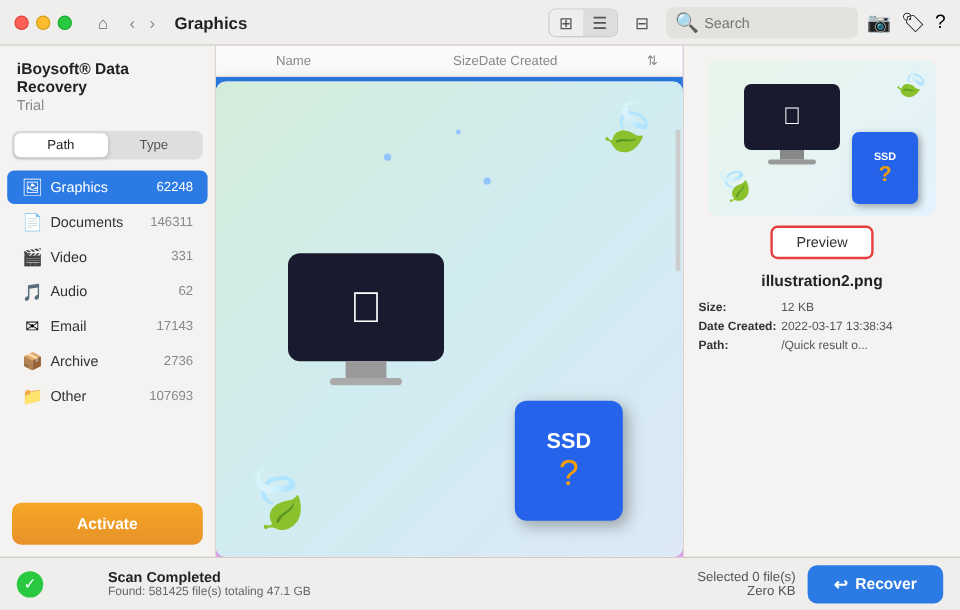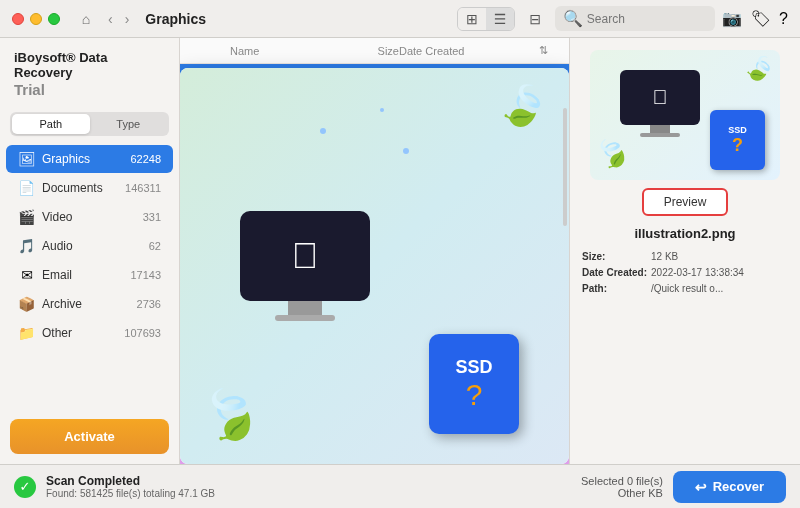--- a/index.html
+++ b/index.html
@@ -128,24 +128,23 @@
     }
     .sidebar-header {
       padding: 12px 14px 6px;
     }
     .app-title {
       font-size: 13px;
       font-weight: 700;
       color: #222;
     }
     .trial-badge {
-      font-size: 15px;
+      font-size: 12px;
       color: #888;
       margin-top: 1px;
-      font-weight: bold;
     }
     .tab-switcher {
       display: flex;
       margin: 8px 10px;
       background: #e0dedd;
       border-radius: 6px;
       padding: 2px;
     }
     .tab-btn {
       flex: 1;
@@ -450,20 +449,21 @@
       background: #28c840;
       border-radius: 50%;
       display: flex;
       align-items: center;
       justify-content: center;
       color: white;
       font-size: 13px;
     }
     .scan-status {
       flex: 1;
+      margin-left: 44px;
     }
     .scan-title {
       font-size: 12px;
       font-weight: 600;
       color: #222;
     }
     .scan-detail {
       font-size: 10px;
       color: #666;
     }
@@ -876,19 +876,19 @@
 </div>
 
 <div class="bottom-bar">
   <div class="scan-complete-icon">✓</div>
   <div class="scan-status">
     <div class="scan-title">Scan Completed</div>
     <div class="scan-detail">Found: 581425 file(s) totaling 47.1 GB</div>
   </div>
   <div class="selected-info">
     <div class="selected-count">Selected 0 file(s)</div>
-    <div>Other KB</div>
+    <div>Zero KB</div>
   </div>
   <button class="recover-btn">
     <span class="recover-icon">↩</span>
     <span>Recover</span>
   </button>
 </div>
 
 </body></html>

